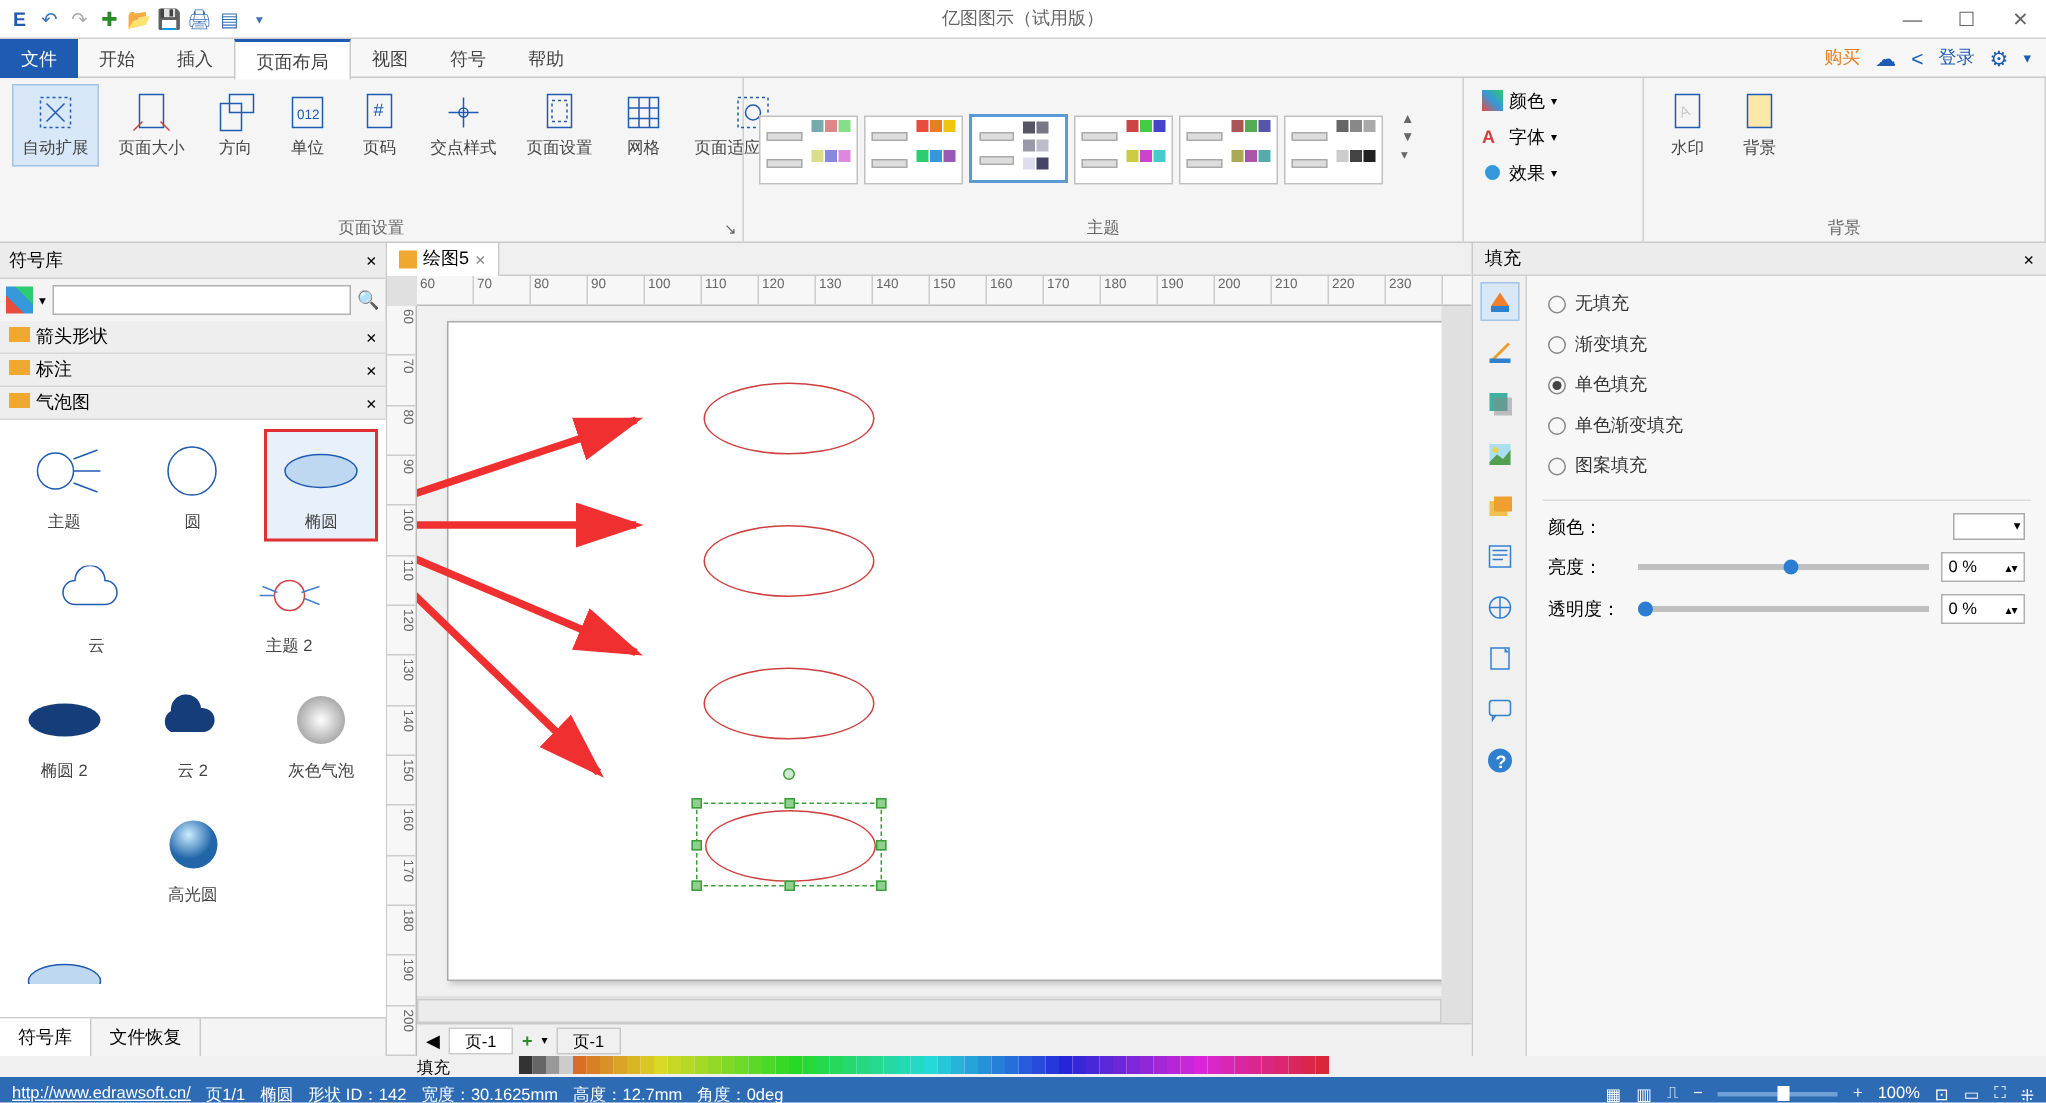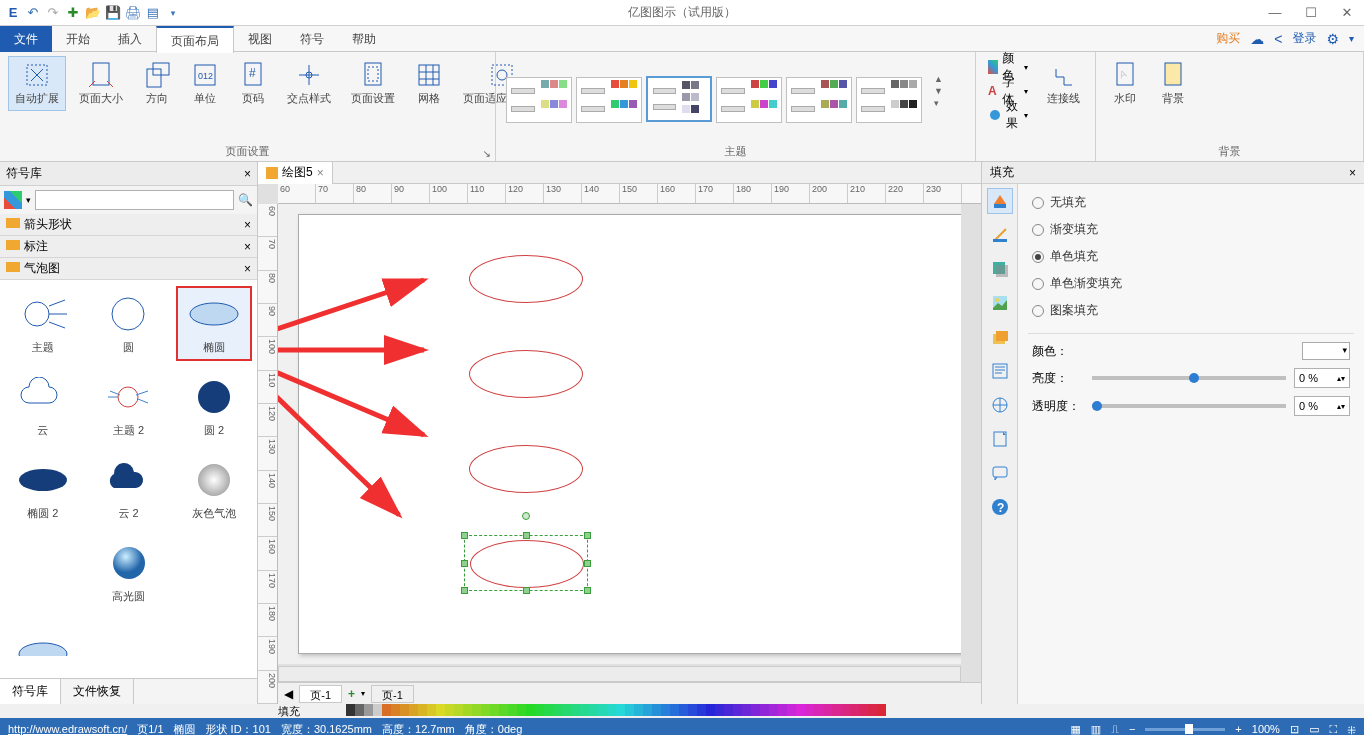--- a/index.html
+++ b/index.html
@@ -343,28 +343,20 @@
         <div class="rsmall">
             <span class="rsmall-ico">
               <svg width="14" height="14">
                 <circle cx="7" cy="7" r="5" fill="#3498db"></circle>
               </svg>
             </span>
             <span>效果</span>
             <span style="font-size:8px">▾</span>
           </div>
       </div>
-      <div class="rbtn">
-          <div class="rbtn-ico">
-            <svg width="24" height="24">
-              <path d="M4 4v8h8v8h8" fill="none" stroke="#1f5bb0"></path>
-            </svg>
-          </div>
-          <div class="rbtn-lbl">连接线</div>
-        </div>
     </div>
     <div class="rgroup-lbl"></div>
   </div>
 
   <div class="rgroup" style="flex:1">
     <div class="rgroup-row">
       <div class="rbtn">
           <div class="rbtn-ico">
             <svg width="28" height="28">
               <rect x="6" y="2" width="16" height="22" fill="none" stroke="#1f5bb0"></rect>
@@ -455,28 +447,20 @@
               <div class="shape-ico">
                 <svg width="56" height="40">
                   <ellipse cx="28" cy="20" rx="10" ry="10" fill="none" stroke="#d04040"></ellipse>
                   <line x1="10" y1="14" x2="20" y2="18" stroke="#4080d0"></line>
                   <line x1="8" y1="20" x2="18" y2="20" stroke="#4080d0"></line>
                   <line x1="36" y1="18" x2="48" y2="14" stroke="#4080d0"></line>
                   <line x1="38" y1="22" x2="48" y2="26" stroke="#4080d0"></line>
                 </svg>
               </div>
               <div class="shape-lbl">主题 2</div>
-            </div>
-            <div class="shape-cell">
-              <div class="shape-ico">
-                <svg width="56" height="40">
-                  <circle cx="28" cy="20" r="16" fill="#153d7a"></circle>
-                </svg>
-              </div>
-              <div class="shape-lbl">圆 2</div>
             </div>
           </div>
           <div class="shapes-row">
             <div class="shape-cell">
               <div class="shape-ico">
                 <svg width="56" height="40">
                   <ellipse cx="28" cy="20" rx="24" ry="11" fill="#153d7a"></ellipse>
                 </svg>
               </div>
               <div class="shape-lbl">椭圆 2</div>
@@ -818,21 +802,21 @@
       <div style="background: rgb(217, 38, 92);"></div>
       <div style="background: rgb(217, 38, 74);"></div>
       <div style="background: rgb(217, 38, 56);"></div>
     </div>
 </div>
 
 <div class="statusbar">
   <span style="text-decoration:underline">http://www.edrawsoft.cn/</span>
   <span>页1/1</span>
   <span>椭圆</span>
-  <span>形状 ID：101</span>
+  <span>形状 ID：142</span>
   <span>宽度：30.1625mm</span>
   <span>高度：12.7mm</span>
   <span>角度：0deg</span>
   <div class="status-right">
     <span>▦</span>
     <span>▥</span>
     <span>⎍</span>
     <span>−</span>
     <div class="zoom-slider">
         <div class="zoom-thumb"></div>

